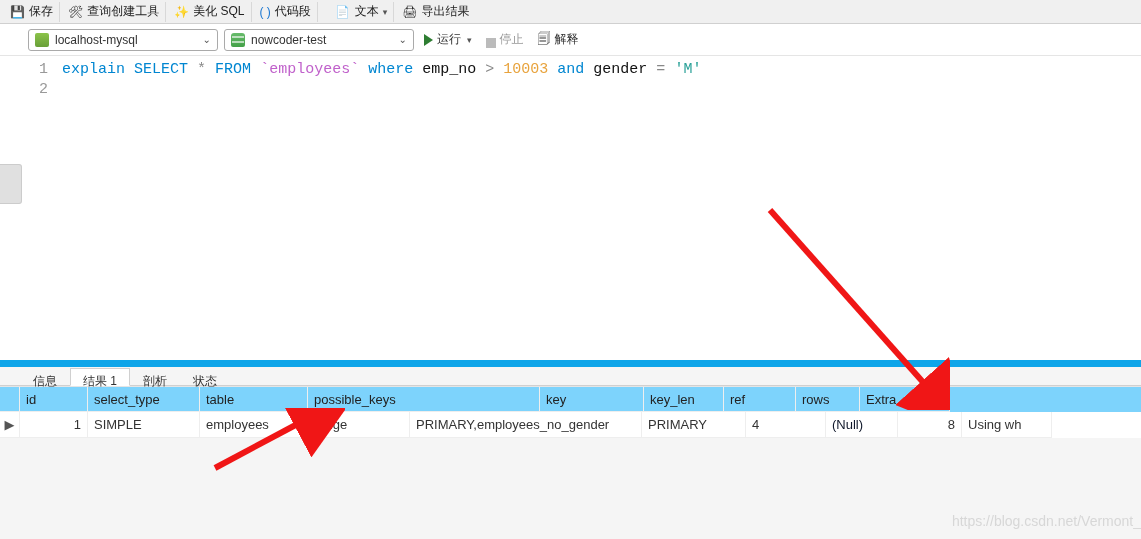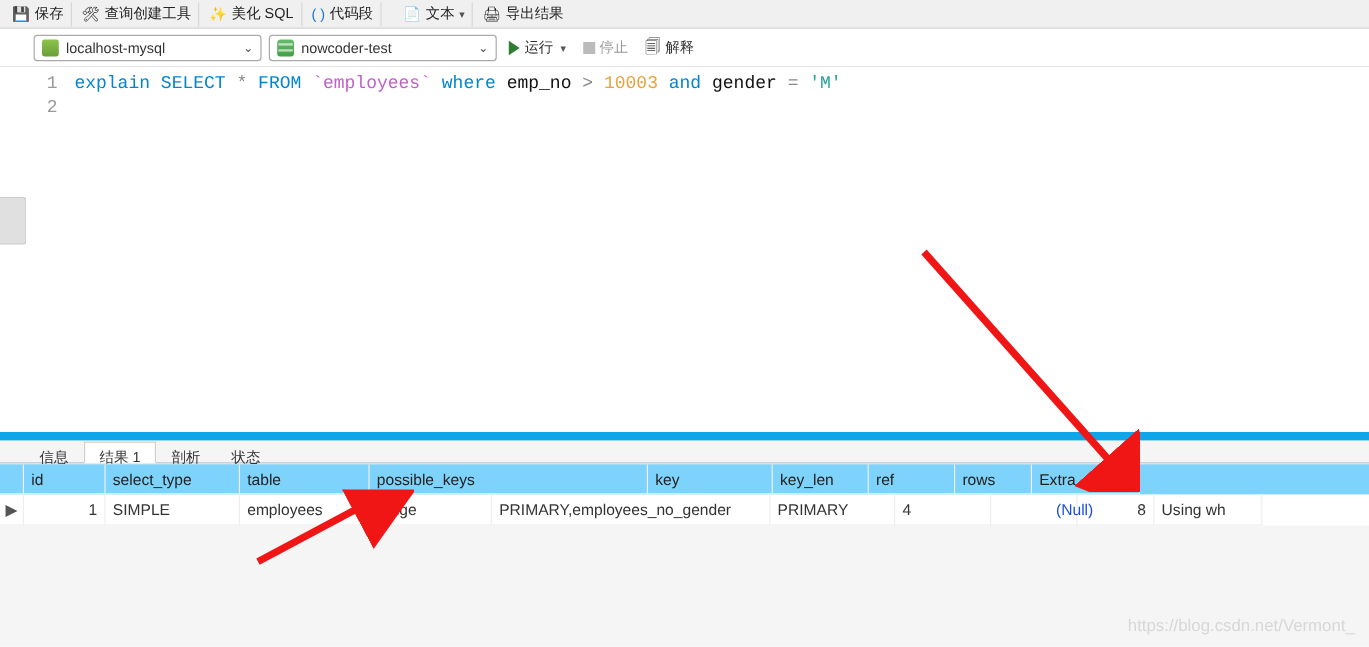--- a/index.html
+++ b/index.html
@@ -89,21 +89,21 @@
       cursor: pointer;
     }
     .run-btn .play {
       width: 0; height: 0;
       border-left: 9px solid #2e7d32;
       border-top: 6px solid transparent;
       border-bottom: 6px solid transparent;
     }
     .run-btn .chev { font-size: 9px; color: #555; margin-left: 2px; }
     .stop-btn {
-      display: flex; align-items: center; gap: 4px;
+      display: flex; align-items: flex-end; gap: 4px;
       padding: 2px 4px;
       color: #999;
     }
     .stop-btn .sq {
       width: 10px; height: 10px; background: #bbb;
     }
     .explain-btn {
       display: flex; align-items: center; gap: 4px;
       padding: 2px 4px;
       cursor: pointer;
@@ -185,35 +185,35 @@
     .c-table { width: 108px; }
     .c-type { width: 102px; }
     .c-pkeys { width: 232px; }
     .c-key { width: 104px; }
     .c-keylen { width: 80px; }
     .c-ref { width: 72px; }
     .c-rows { width: 64px; justify-content:flex-end; }
     .c-extra { width: 90px; }
     .row-data .c-id { justify-content: flex-end; }
     .row-data .c-rows { justify-content: flex-end; }
-    .null { color: #1d4ed8; margin-left: 48px; }
+    .null { color: #0f172a; }
     .lefttab {
       position: absolute;
       left: 0px;
       top: 164px;
       width: 22px;
       height: 40px;
       background: #e0e0e0;
       border: 1px solid #ccc;
       border-left: none;
       border-radius: 0 3px 3px 0;
     }
     .watermark {
       position: absolute;
-      right: 12px;
+      right: 0;
       bottom: 10px;
       color: #d7d7d7;
       font-size: 14px;
       font-family: Arial, sans-serif;
     }
     .arrow {
       position: absolute;
       pointer-events: none;
     }
   </style>

